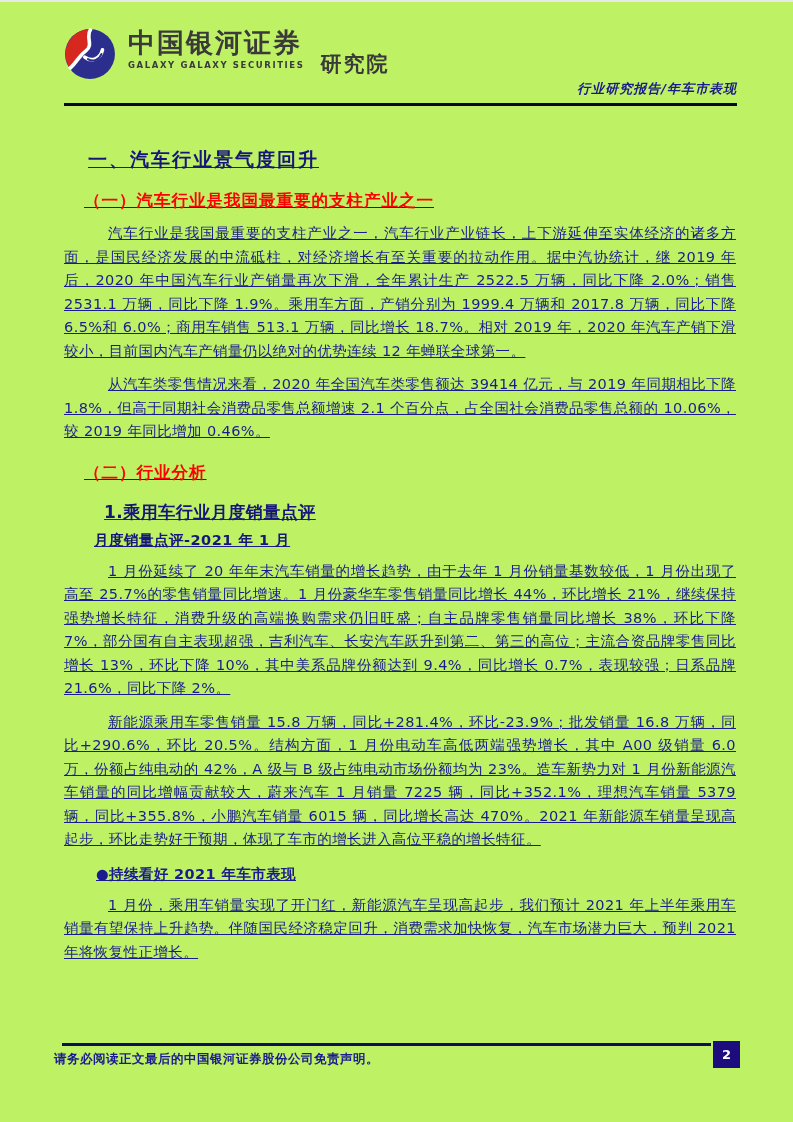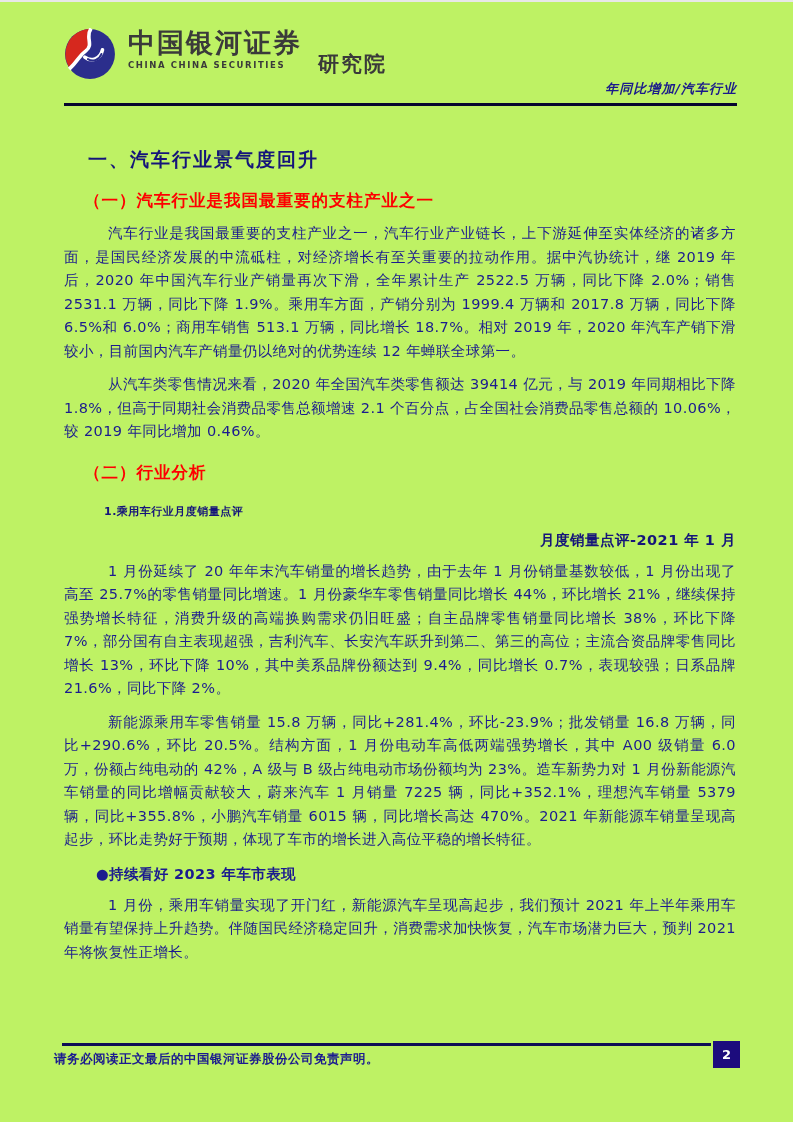--- a/index.html
+++ b/index.html
@@ -15,25 +15,25 @@
   .header{padding:26px 56px 0 64px;}
   .brand-row{display:flex;align-items:flex-start;}
   .logo-mark{width:52px;height:52px;flex:0 0 auto;}
   .brand-text{margin-left:12px;}
   .brand-cn{font-size:27px;font-weight:bold;color:#3a3a3a;letter-spacing:2px;line-height:30px;}
   .brand-en{font-size:8.5px;font-weight:bold;color:#3a3a3a;letter-spacing:1.6px;margin-top:2px;}
   .brand-suffix{font-size:21px;font-weight:bold;color:#3a3a3a;margin-left:16px;margin-top:22px;letter-spacing:2px;}
   .report-type{text-align:right;color:#1a1a8c;font-size:13px;font-weight:bold;font-style:italic;margin-top:0px;letter-spacing:1px;}
   .header-rule{height:3px;background:#06062e;margin:5px 56px 0 64px;}
   
-  .content{margin:0 57px 0 64px;color:#1b1b8f;}
+  .content{margin:0 57px 0 64px;color:#1b1b8f;text-decoration:underline;}
   .h1{color:#15157a;font-size:19px;font-weight:bold;letter-spacing:2px;margin:40px 0 0 24px;line-height:26px;}
   .h2red{color:#fe0000;font-size:16.5px;font-weight:bold;letter-spacing:1px;margin:18px 0 0 20px;line-height:22px;}
-  .h3{color:#15157a;font-size:11px;font-weight:bold;margin:18px 0 0 40px;line-height:20px;letter-spacing:0.5px;}
-  .h4{color:#15157a;font-size:14.5px;font-weight:bold;margin:8px 0 0 30px;line-height:20px;letter-spacing:0.5px;text-align:right;}
+  .h3{color:#15157a;font-size:17px;font-weight:bold;margin:18px 0 0 40px;line-height:20px;letter-spacing:0.5px;}
+  .h4{color:#15157a;font-size:14.5px;font-weight:bold;margin:8px 0 0 30px;line-height:20px;letter-spacing:0.5px;}
   .para{font-size:14.5px;line-height:23.5px;text-align:justify;text-indent:44px;margin:10px 0 0 0;letter-spacing:0.4px;}
   .bullet{font-size:14.5px;font-weight:bold;margin:12px 0 0 32px;line-height:20px;letter-spacing:0.4px;}
   
   .footer-rule{position:absolute;left:62px;top:1041px;width:649px;height:2.5px;background:#0e0e55;}
   .footer-text{position:absolute;left:54px;top:1049px;color:#1b1b8f;font-size:12.5px;font-weight:bold;letter-spacing:0.5px;}
   .page-num-box{position:absolute;left:713px;top:1039px;width:27px;height:27px;background:#1c0c7d;
     color:#ffffff;font-size:13px;font-weight:bold;display:flex;align-items:center;justify-content:center;}
 </style>
 </head>
 <body>
@@ -44,39 +44,39 @@
     <div class="brand-row">
       <svg class="logo-mark" viewBox="0 0 100 100">
         <circle cx="50" cy="50" r="48" fill="#2b2e8c"></circle>
         <path d="M50,2 A48,48 0 0,0 11,77 C 26,62 24,54 38,45 C 56,33 42,16 50,2 Z" fill="#d6281e"></path>
         <path d="M52,1 C 40,18 58,32 42,44 C 28,54 28,62 10,79" stroke="#ffffff" stroke-width="7" fill="none"></path>
         <path d="M40,56 c 12,10 30,4 34,-14" stroke="#ffffff" stroke-width="7" fill="none" stroke-linecap="round"></path>
         <path d="M46,60 c 10,6 22,1 26,-10" stroke="#2b2e8c" stroke-width="4" fill="none" stroke-linecap="round"></path>
       </svg>
       <div class="brand-text">
         <div class="brand-cn">中国银河证券</div>
-        <div class="brand-en">CHINA CHINA SECURITIES</div>
+        <div class="brand-en">GALAXY GALAXY SECURITIES</div>
       </div>
       <div class="brand-suffix">研究院</div>
     </div>
-    <div class="report-type">年同比增加/汽车行业</div>
+    <div class="report-type">行业研究报告/年车市表现</div>
   </div>
   <div class="header-rule"></div>
 
   <div class="content">
     <div class="h1">一、汽车行业景气度回升</div>
     <div class="h2red">（一）汽车行业是我国最重要的支柱产业之一</div>
     <div class="para">汽车行业是我国最重要的支柱产业之一，汽车行业产业链长，上下游延伸至实体经济的诸多方面，是国民经济发展的中流砥柱，对经济增长有至关重要的拉动作用。据中汽协统计，继 2019 年后，2020 年中国汽车行业产销量再次下滑，全年累计生产 2522.5 万辆，同比下降 2.0%；销售 2531.1 万辆，同比下降 1.9%。乘用车方面，产销分别为 1999.4 万辆和 2017.8 万辆，同比下降 6.5%和 6.0%；商用车销售 513.1 万辆，同比增长 18.7%。相对 2019 年，2020 年汽车产销下滑较小，目前国内汽车产销量仍以绝对的优势连续 12 年蝉联全球第一。</div>
     <div class="para">从汽车类零售情况来看，2020 年全国汽车类零售额达 39414 亿元，与 2019 年同期相比下降 1.8%，但高于同期社会消费品零售总额增速 2.1 个百分点，占全国社会消费品零售总额的 10.06%，较 2019 年同比增加 0.46%。</div>
     <div class="h2red">（二）行业分析</div>
     <div class="h3">1.乘用车行业月度销量点评</div>
     <div class="h4">月度销量点评-2021 年 1 月</div>
     <div class="para">1 月份延续了 20 年年末汽车销量的增长趋势，由于去年 1 月份销量基数较低，1 月份出现了高至 25.7%的零售销量同比增速。1 月份豪华车零售销量同比增长 44%，环比增长 21%，继续保持强势增长特征，消费升级的高端换购需求仍旧旺盛；自主品牌零售销量同比增长 38%，环比下降 7%，部分国有自主表现超强，吉利汽车、长安汽车跃升到第二、第三的高位；主流合资品牌零售同比增长 13%，环比下降 10%，其中美系品牌份额达到 9.4%，同比增长 0.7%，表现较强；日系品牌 21.6%，同比下降 2%。</div>
     <div class="para">新能源乘用车零售销量 15.8 万辆，同比+281.4%，环比-23.9%；批发销量 16.8 万辆，同比+290.6%，环比 20.5%。结构方面，1 月份电动车高低两端强势增长，其中 A00 级销量 6.0 万，份额占纯电动的 42%，A 级与 B 级占纯电动市场份额均为 23%。造车新势力对 1 月份新能源汽车销量的同比增幅贡献较大，蔚来汽车 1 月销量 7225 辆，同比+352.1%，理想汽车销量 5379 辆，同比+355.8%，小鹏汽车销量 6015 辆，同比增长高达 470%。2021 年新能源车销量呈现高起步，环比走势好于预期，体现了车市的增长进入高位平稳的增长特征。</div>
-    <div class="bullet">●持续看好 2023 年车市表现</div>
+    <div class="bullet">●持续看好 2021 年车市表现</div>
     <div class="para">1 月份，乘用车销量实现了开门红，新能源汽车呈现高起步，我们预计 2021 年上半年乘用车销量有望保持上升趋势。伴随国民经济稳定回升，消费需求加快恢复，汽车市场潜力巨大，预判 2021 年将恢复性正增长。</div>
   </div>
 
   <div class="footer-rule"></div>
   <div class="footer-text">请务必阅读正文最后的中国银河证券股份公司免责声明。</div>
   <div class="page-num-box">2</div>
 
 </div>
 
 </body></html>

